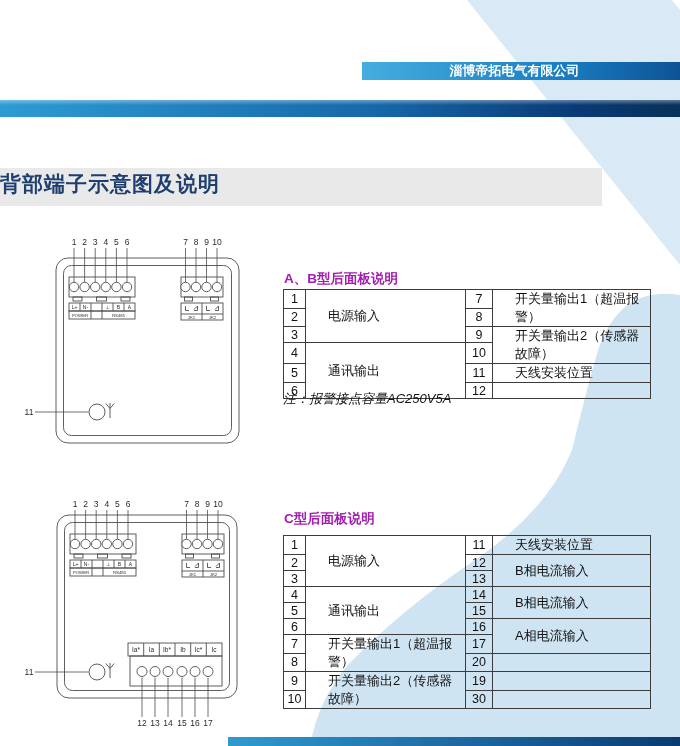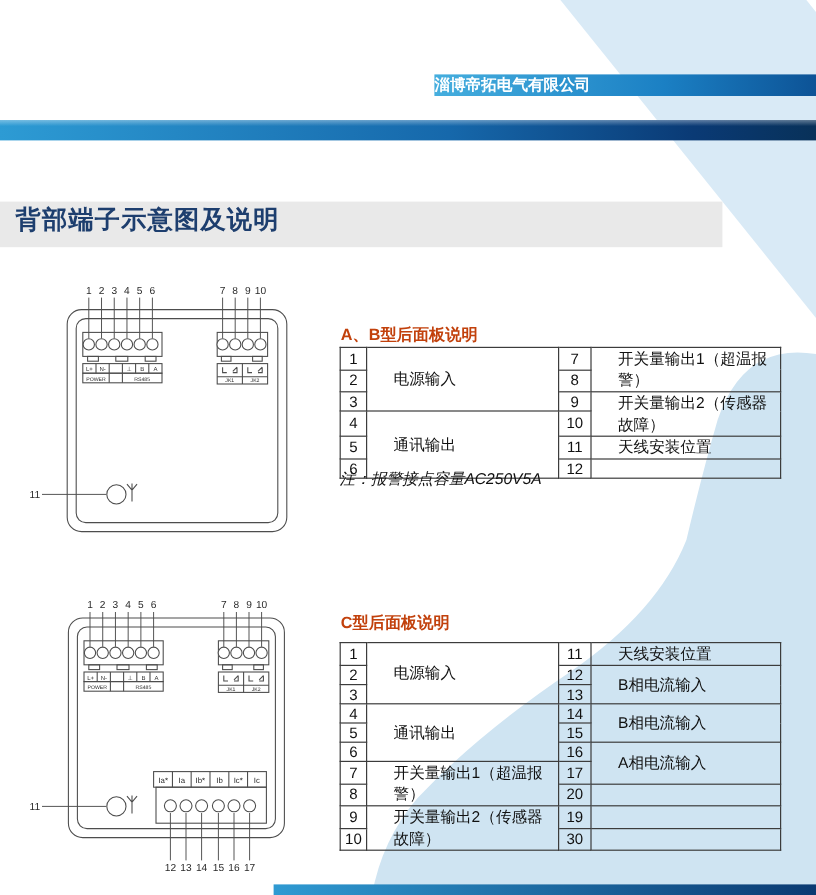--- a/index.html
+++ b/index.html
@@ -5,50 +5,50 @@
   html,body{margin:0;padding:0;}
   body{width:680px;height:746px;font-family:"Liberation Sans","DejaVu Sans",sans-serif;background:#fff;}
   .page{position:relative;width:680px;height:746px;overflow:hidden;background:#fff;}
   .layer{position:absolute;left:0;top:0;}
 
   
   .company-bar{
     position:absolute;left:362px;top:62px;width:318px;height:18px;
     background:linear-gradient(90deg,#45aede 0%,#1b80c4 60%,#0d5396 100%);
     color:#fff;font-size:13px;font-weight:bold;line-height:18px;
-    text-align:left;padding-right:13px;box-sizing:border-box;z-index:3;
+    text-align:center;padding-right:13px;box-sizing:border-box;z-index:3;
   }
   .main-bar{
     position:absolute;left:0;top:100px;width:680px;height:17px;z-index:3;
     background:linear-gradient(180deg,rgba(255,255,255,.35) 0%,rgba(255,255,255,0) 30%),
                linear-gradient(90deg,#2d9bd4 0%,#1668ab 55%,#0a3a75 85%,#083159 100%);
   }
   .section-bar{
     position:absolute;left:0;top:168px;width:602px;height:38px;background:#e9e9e9;
     color:#1d3e6e;font-size:21px;font-weight:bold;line-height:31px;
-    padding-left:13px;box-sizing:border-box;z-index:3;letter-spacing:1px;
+    box-sizing:border-box;z-index:3;letter-spacing:1px;
   }
 
   
   svg.diagram{position:absolute;left:0;top:0;z-index:2;}
   svg .ln{fill:none;stroke:#4d4d4d;stroke-width:0.9;}
   svg .ldr{fill:none;stroke:#4d4d4d;stroke-width:0.8;}
   svg .pc{fill:#fff;stroke:#4d4d4d;stroke-width:0.9;}
   svg text{fill:#2a2a2a;font-size:8.5px;text-anchor:middle;font-family:"Liberation Sans","DejaVu Sans",sans-serif;}
   svg text.t5{font-size:5px;}
   svg text.t45{font-size:4.3px;}
   svg text.t65{font-size:6.5px;}
 
   
   .tbl{border-collapse:collapse;table-layout:fixed;position:absolute;z-index:4;background:transparent;}
   .tbl td{border:1px solid #3c3c3c;color:#111;vertical-align:middle;padding:0;background:transparent;}
   .tbl tr{height:16px;}
   .tbl td.num{text-align:center;font-size:12.5px;}
   .tbl td.desc{padding-left:22px;font-size:13px;}
-  .tbl-title{position:absolute;font-weight:bold;font-size:13.5px;color:#c2410c;z-index:4;text-align:right;}
+  .tbl-title{position:absolute;font-weight:bold;font-size:13.5px;color:#a21caf;z-index:4;text-align:right;}
   .tbl-note{position:absolute;font-size:13px;color:#111;z-index:4;}
 </style>
 </head>
 <body>
 
 <div class="page">
 
   <svg class="layer" width="680" height="746" style="z-index:0;">
     <defs>
       <linearGradient id="gbar" x1="0" y1="0" x2="1" y2="0">

